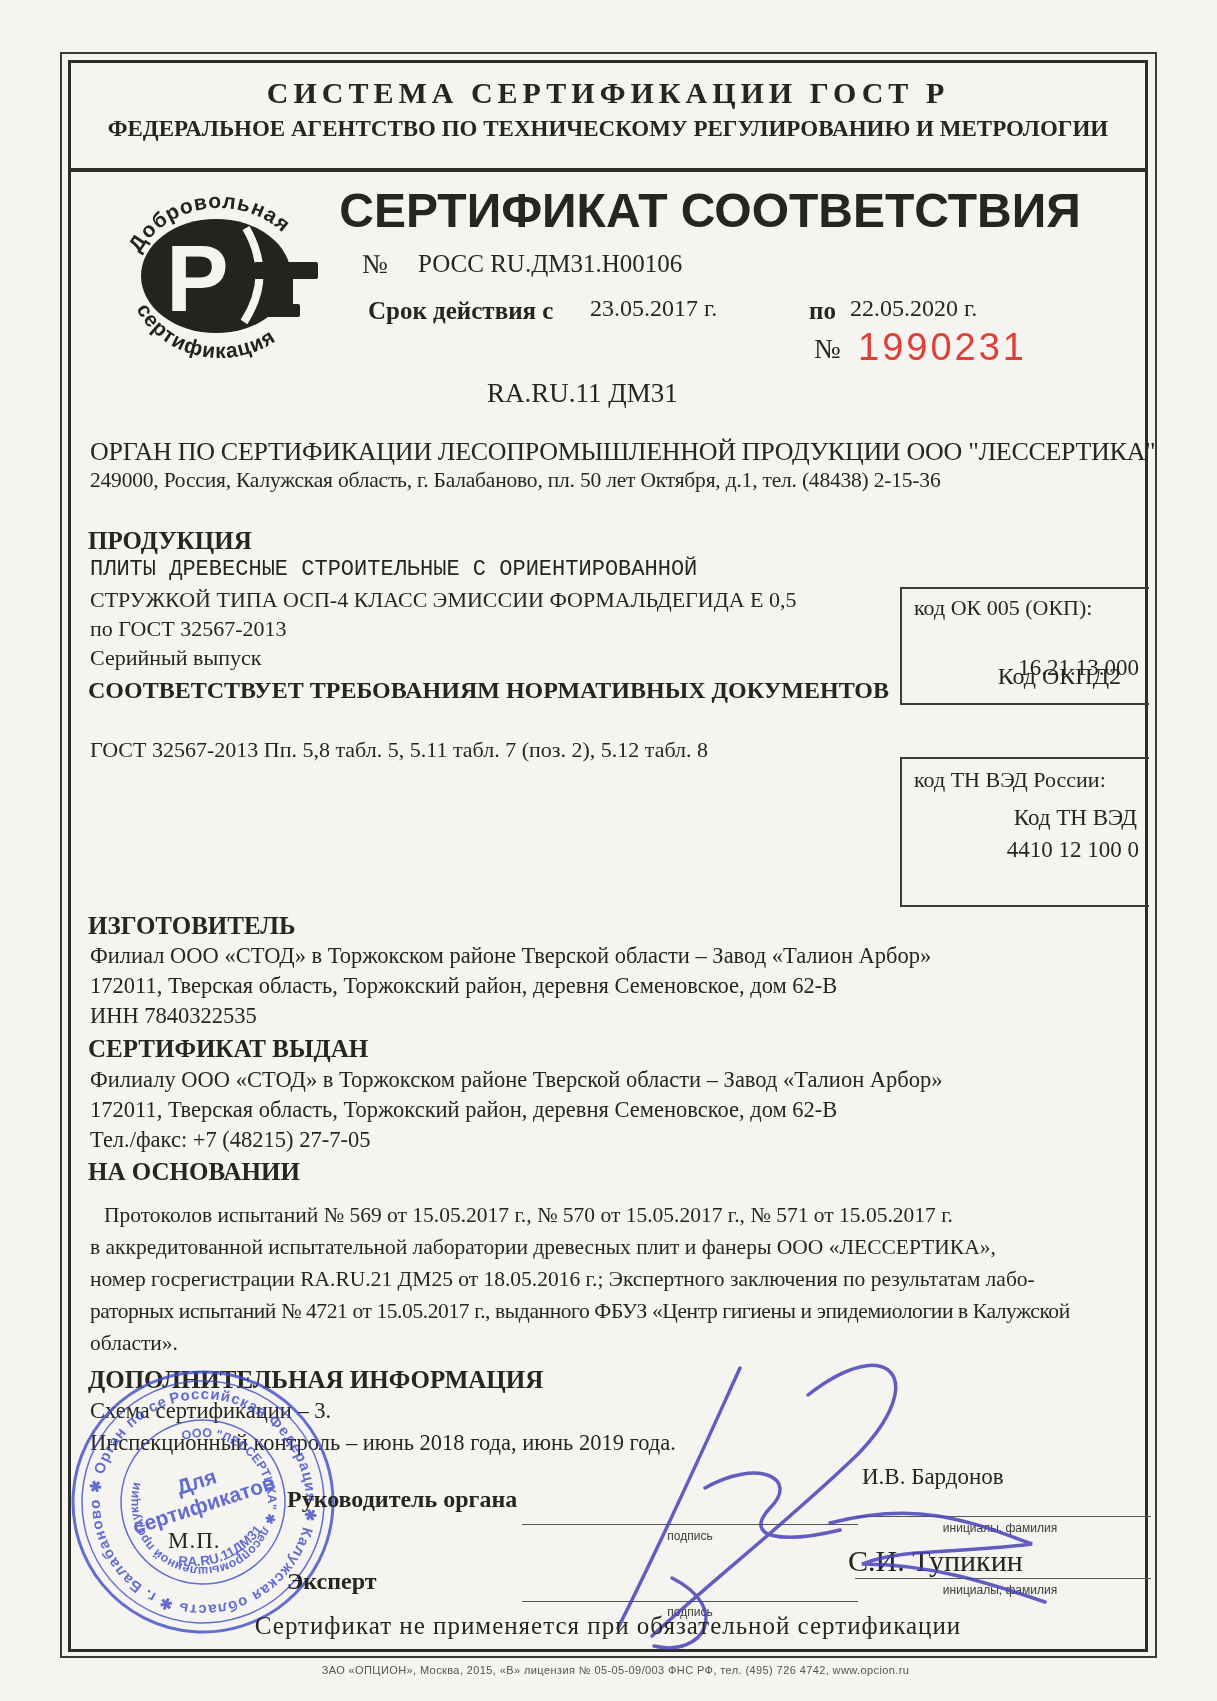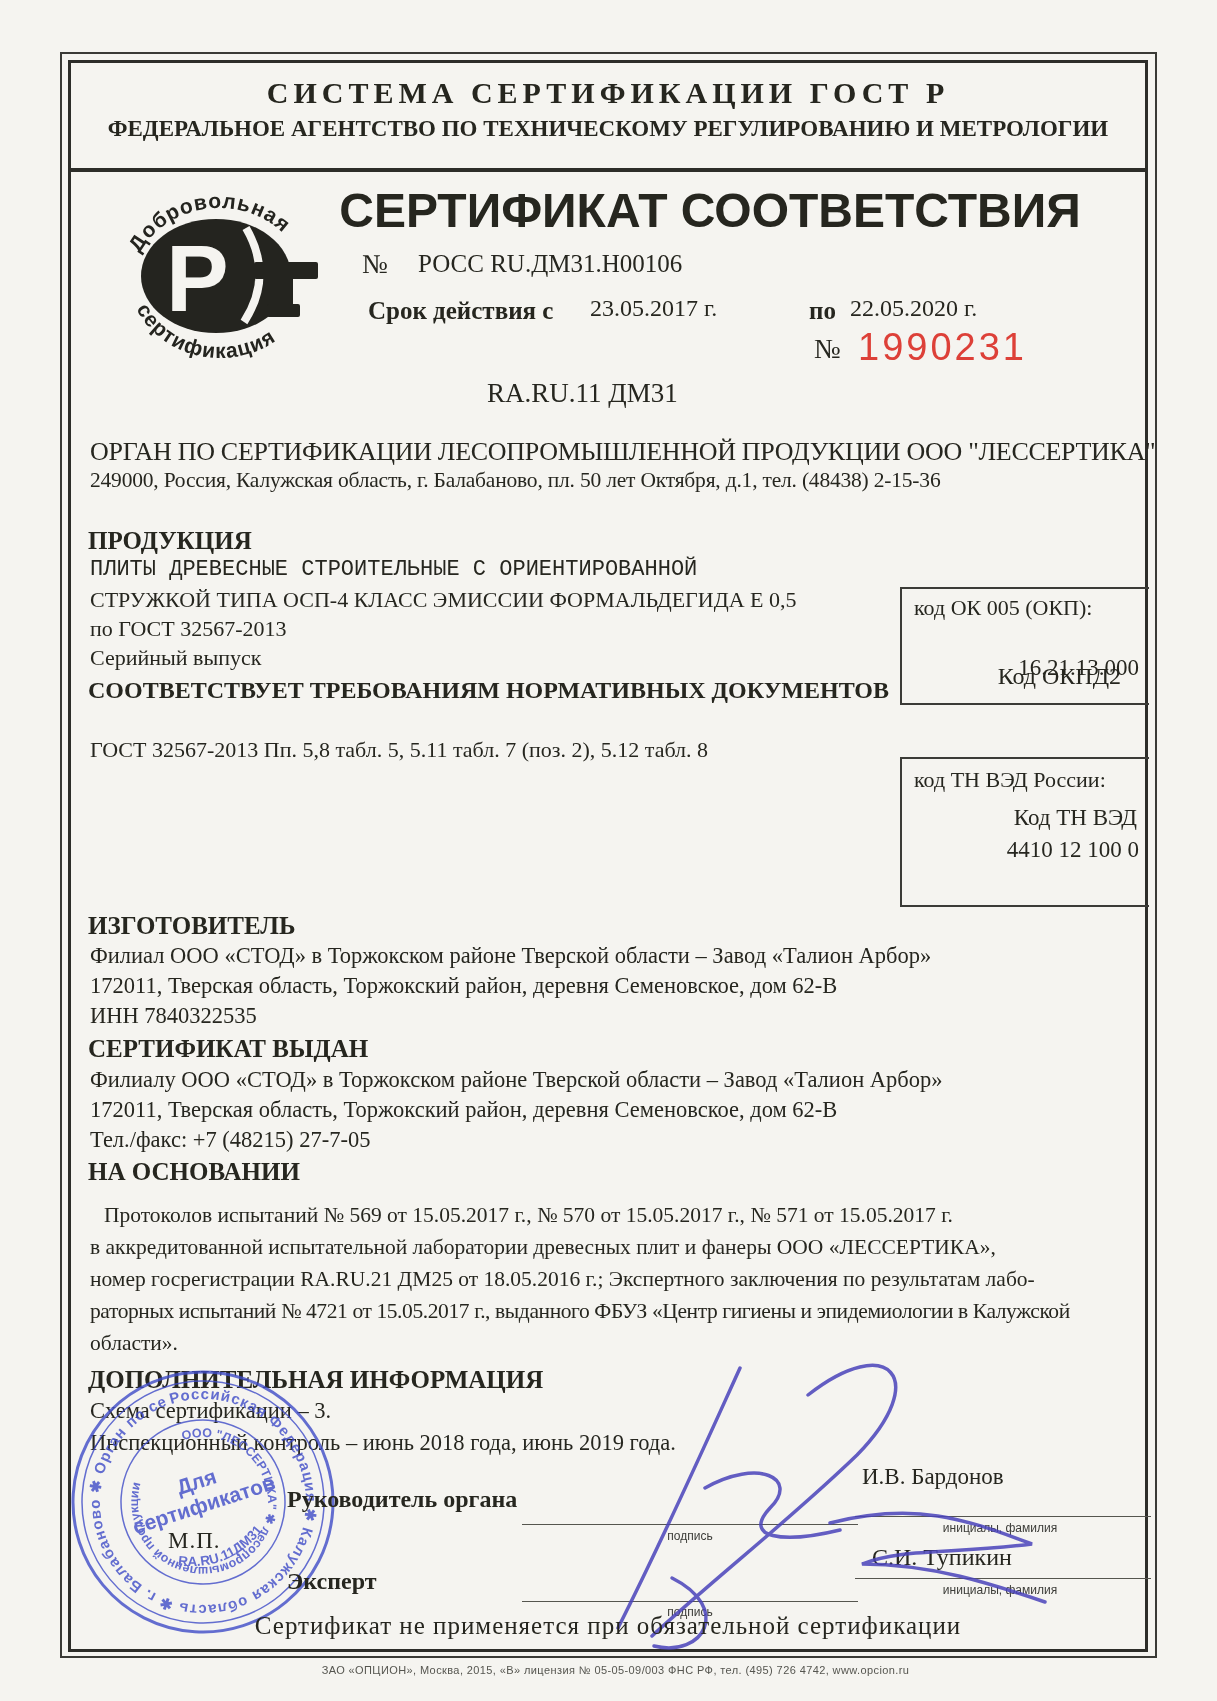--- a/index.html
+++ b/index.html
@@ -137,21 +137,21 @@
   <div class="line ser" style="left:168px;top:1528px;font-size:23px;letter-spacing:1px;">М.П.</div>
 
   <div class="line ser b" style="left:287px;top:1486px;font-size:24px;">Руководитель органа</div>
   <div class="line ser" style="left:862px;top:1464px;font-size:23px;">И.В. Бардонов</div>
   <div class="rule" style="left:522px;top:1524px;width:336px;"></div>
   <div class="cap" style="left:600px;top:1529px;width:180px;">подпись</div>
   <div class="rule" style="left:855px;top:1516px;width:296px;"></div>
   <div class="cap" style="left:900px;top:1521px;width:200px;">инициалы, фамилия</div>
 
   <div class="line ser b" style="left:287px;top:1568px;font-size:24px;">Эксперт</div>
-  <div class="line ser" style="left:872px;top:1544px;font-size:24px;">С.И. Тупикин</div>
+  <div class="line ser" style="left:848px;top:1544px;font-size:30px;">С.И. Тупикин</div>
   <div class="rule" style="left:522px;top:1601px;width:336px;"></div>
   <div class="cap" style="left:600px;top:1605px;width:180px;">подпись</div>
   <div class="rule" style="left:855px;top:1578px;width:296px;"></div>
   <div class="cap" style="left:900px;top:1583px;width:200px;">инициалы, фамилия</div>
 
   <svg class="abs" style="left:500px;top:1340px;" width="640" height="330" viewBox="0 0 640 330">
     <g fill="none" stroke="#4a43bb" stroke-width="3.5" stroke-linecap="round" opacity="0.85">
       <path d="M 240 28 C 205 105, 165 195, 118 288"></path>
       <path d="M 308 55 C 388 -8, 432 38, 357 115 C 292 178, 215 238, 152 296"></path>
       <path d="M 205 148 C 258 118, 300 138, 270 168 C 242 198, 282 204, 340 190"></path>

